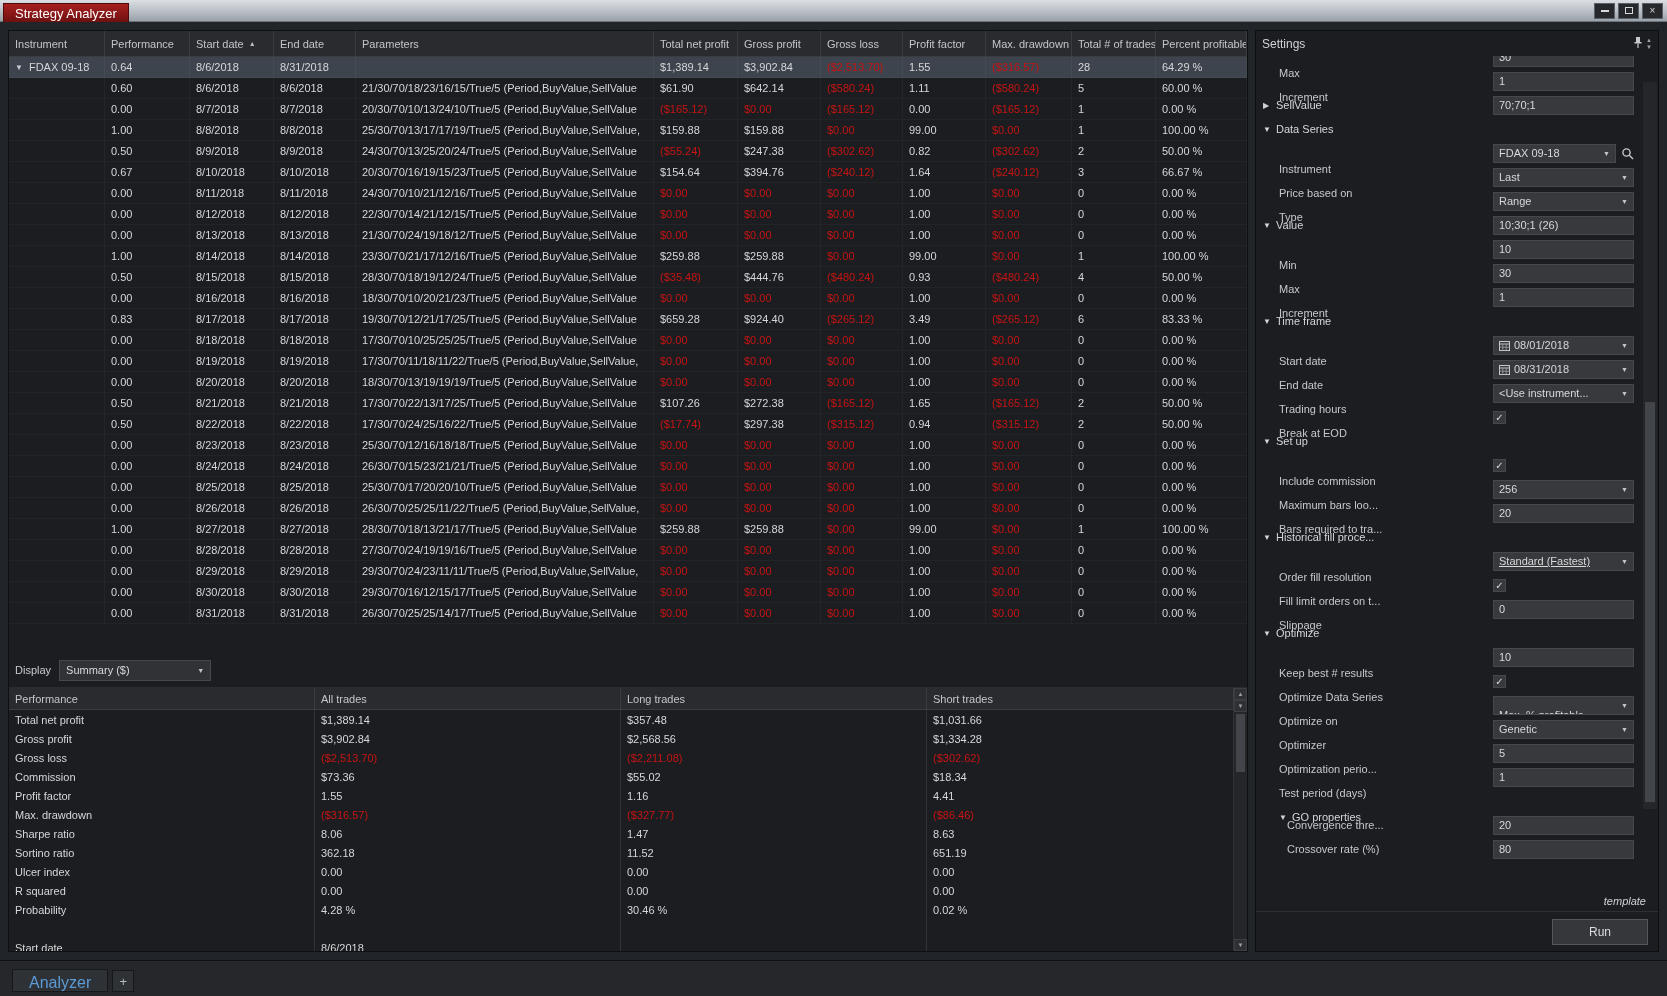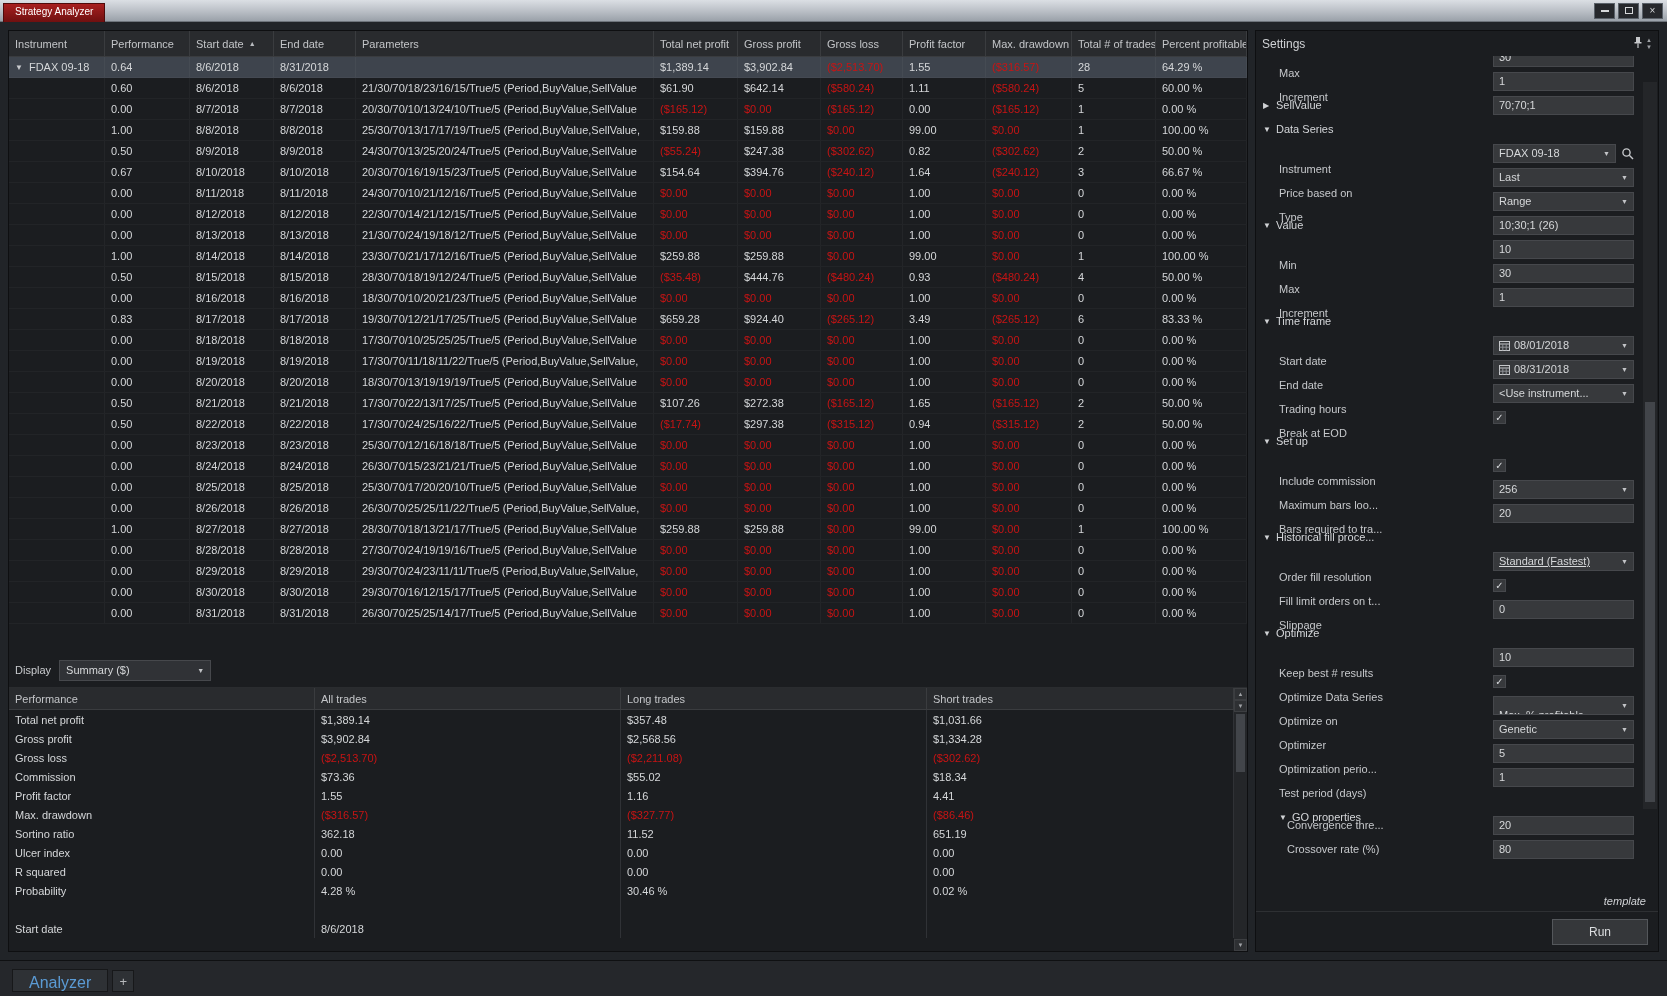--- a/index.html
+++ b/index.html
@@ -5,21 +5,21 @@
   * { box-sizing: border-box; margin: 0; padding: 0; }
   html,body { background:#101214; font-family:"Liberation Sans", sans-serif; }
   .window { position:relative; width:1667px; height:996px; background:#212428; overflow:hidden;
             font-size:11px; color:#c9cbce; }
 
   
   .titlebar { position:absolute; top:0; left:0; right:0; height:22px;
               background:linear-gradient(#dbdfe4,#b9bec5 55%,#9aa1a9); border-bottom:1px solid #6e747b;
               display:flex; align-items:center; }
   .title-tab { margin:3px 0 0 3px; height:19px; padding:2px 11px 0 11px;
-               background:linear-gradient(#a82020,#6f1010); color:#ffffff; font-size:10px;
+               background:linear-gradient(#a82020,#6f1010); color:#ffffff; font-size:13px;
                border:1px solid #4f0b0b; border-bottom:none; }
   .win-controls { margin-left:auto; display:flex; gap:3px; padding-right:4px; }
   .win-btn { width:21px; height:16px; background:#26282c; border:1px solid #5a6169; color:#d6d8da;
              display:flex; align-items:center; justify-content:center; font-size:10px; line-height:1; }
   .win-btn .min-glyph { display:block; width:8px; height:3px; border-bottom:2px solid #d6d8da; }
   .win-btn .max-glyph { display:block; width:8px; height:7px; border:1px solid #d6d8da; }
 
   
   .content { position:absolute; top:22px; left:0; right:0; bottom:0; background:#212428; }
   .panel { background:#1b1d20; border:1px solid #0e0f11; }
@@ -1255,20 +1255,26 @@
               <div class="cell">1.16</div>
               <div class="cell">4.41</div>
             </div>
             <div class="sum-row">
               <div class="cell">Max. drawdown</div>
               <div class="cell neg">($316.57)</div>
               <div class="cell neg">($327.77)</div>
               <div class="cell neg">($86.46)</div>
             </div>
             <div class="sum-row">
+              <div class="cell">Sharpe ratio</div>
+              <div class="cell">8.06</div>
+              <div class="cell">1.47</div>
+              <div class="cell">8.63</div>
+            </div>
+            <div class="sum-row">
               <div class="cell">Sortino ratio</div>
               <div class="cell">362.18</div>
               <div class="cell">11.52</div>
               <div class="cell">651.19</div>
             </div>
             <div class="sum-row">
               <div class="cell">Ulcer index</div>
               <div class="cell">0.00</div>
               <div class="cell">0.00</div>
               <div class="cell">0.00</div>

